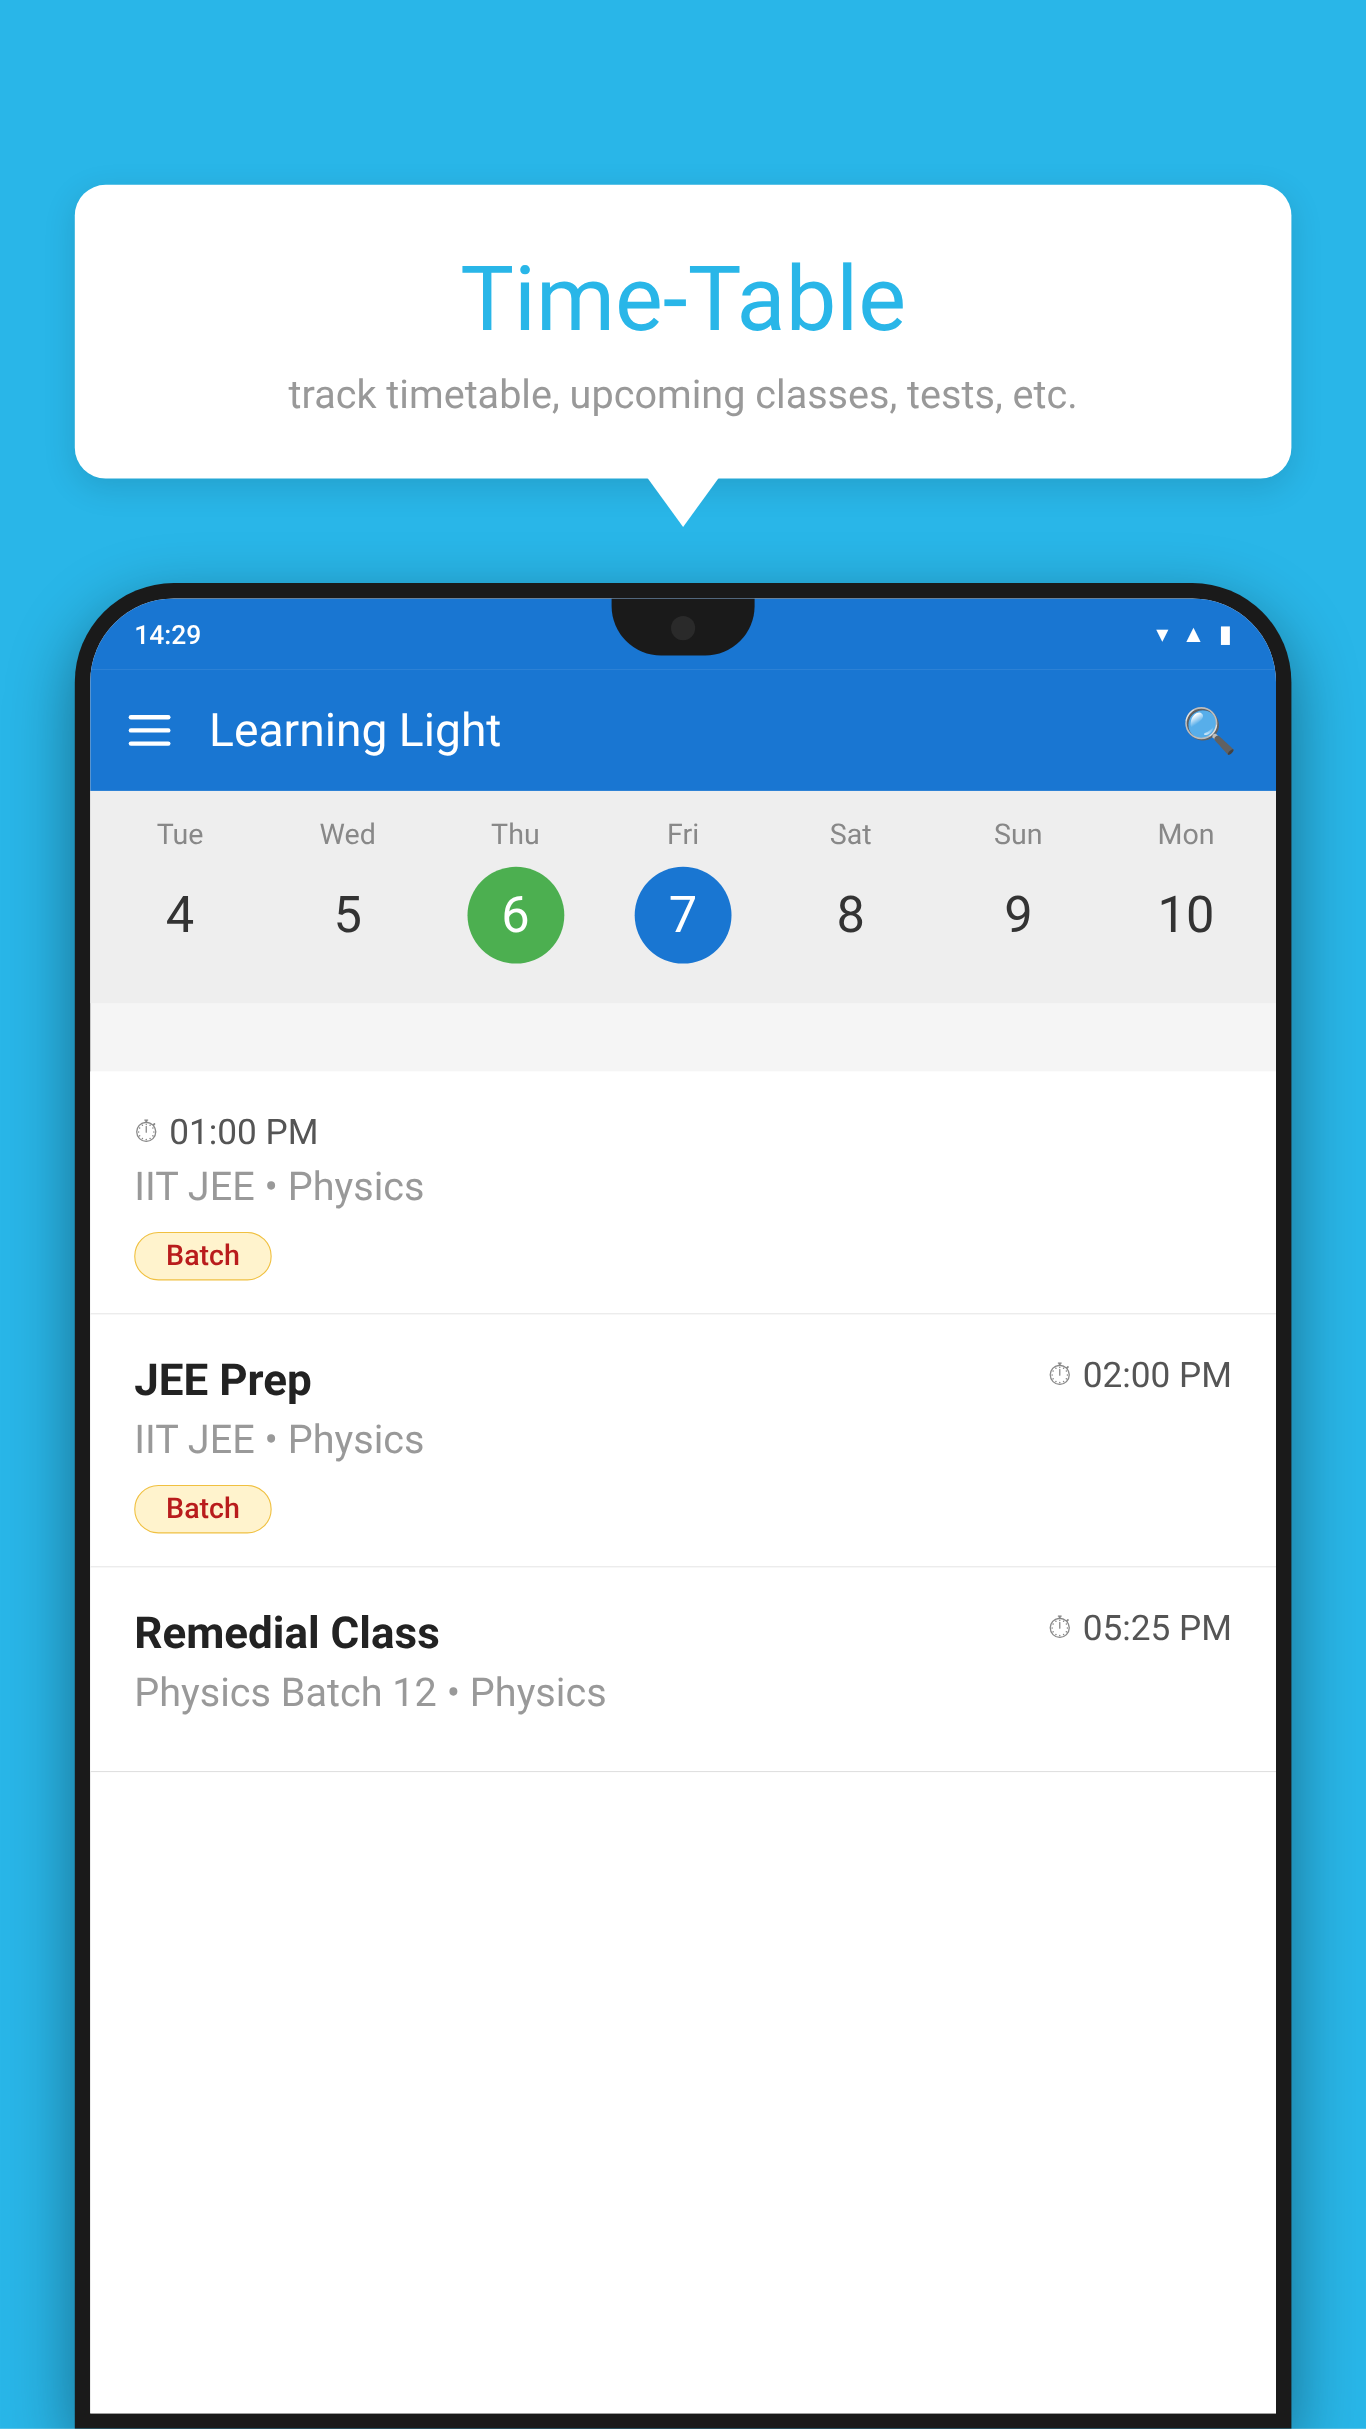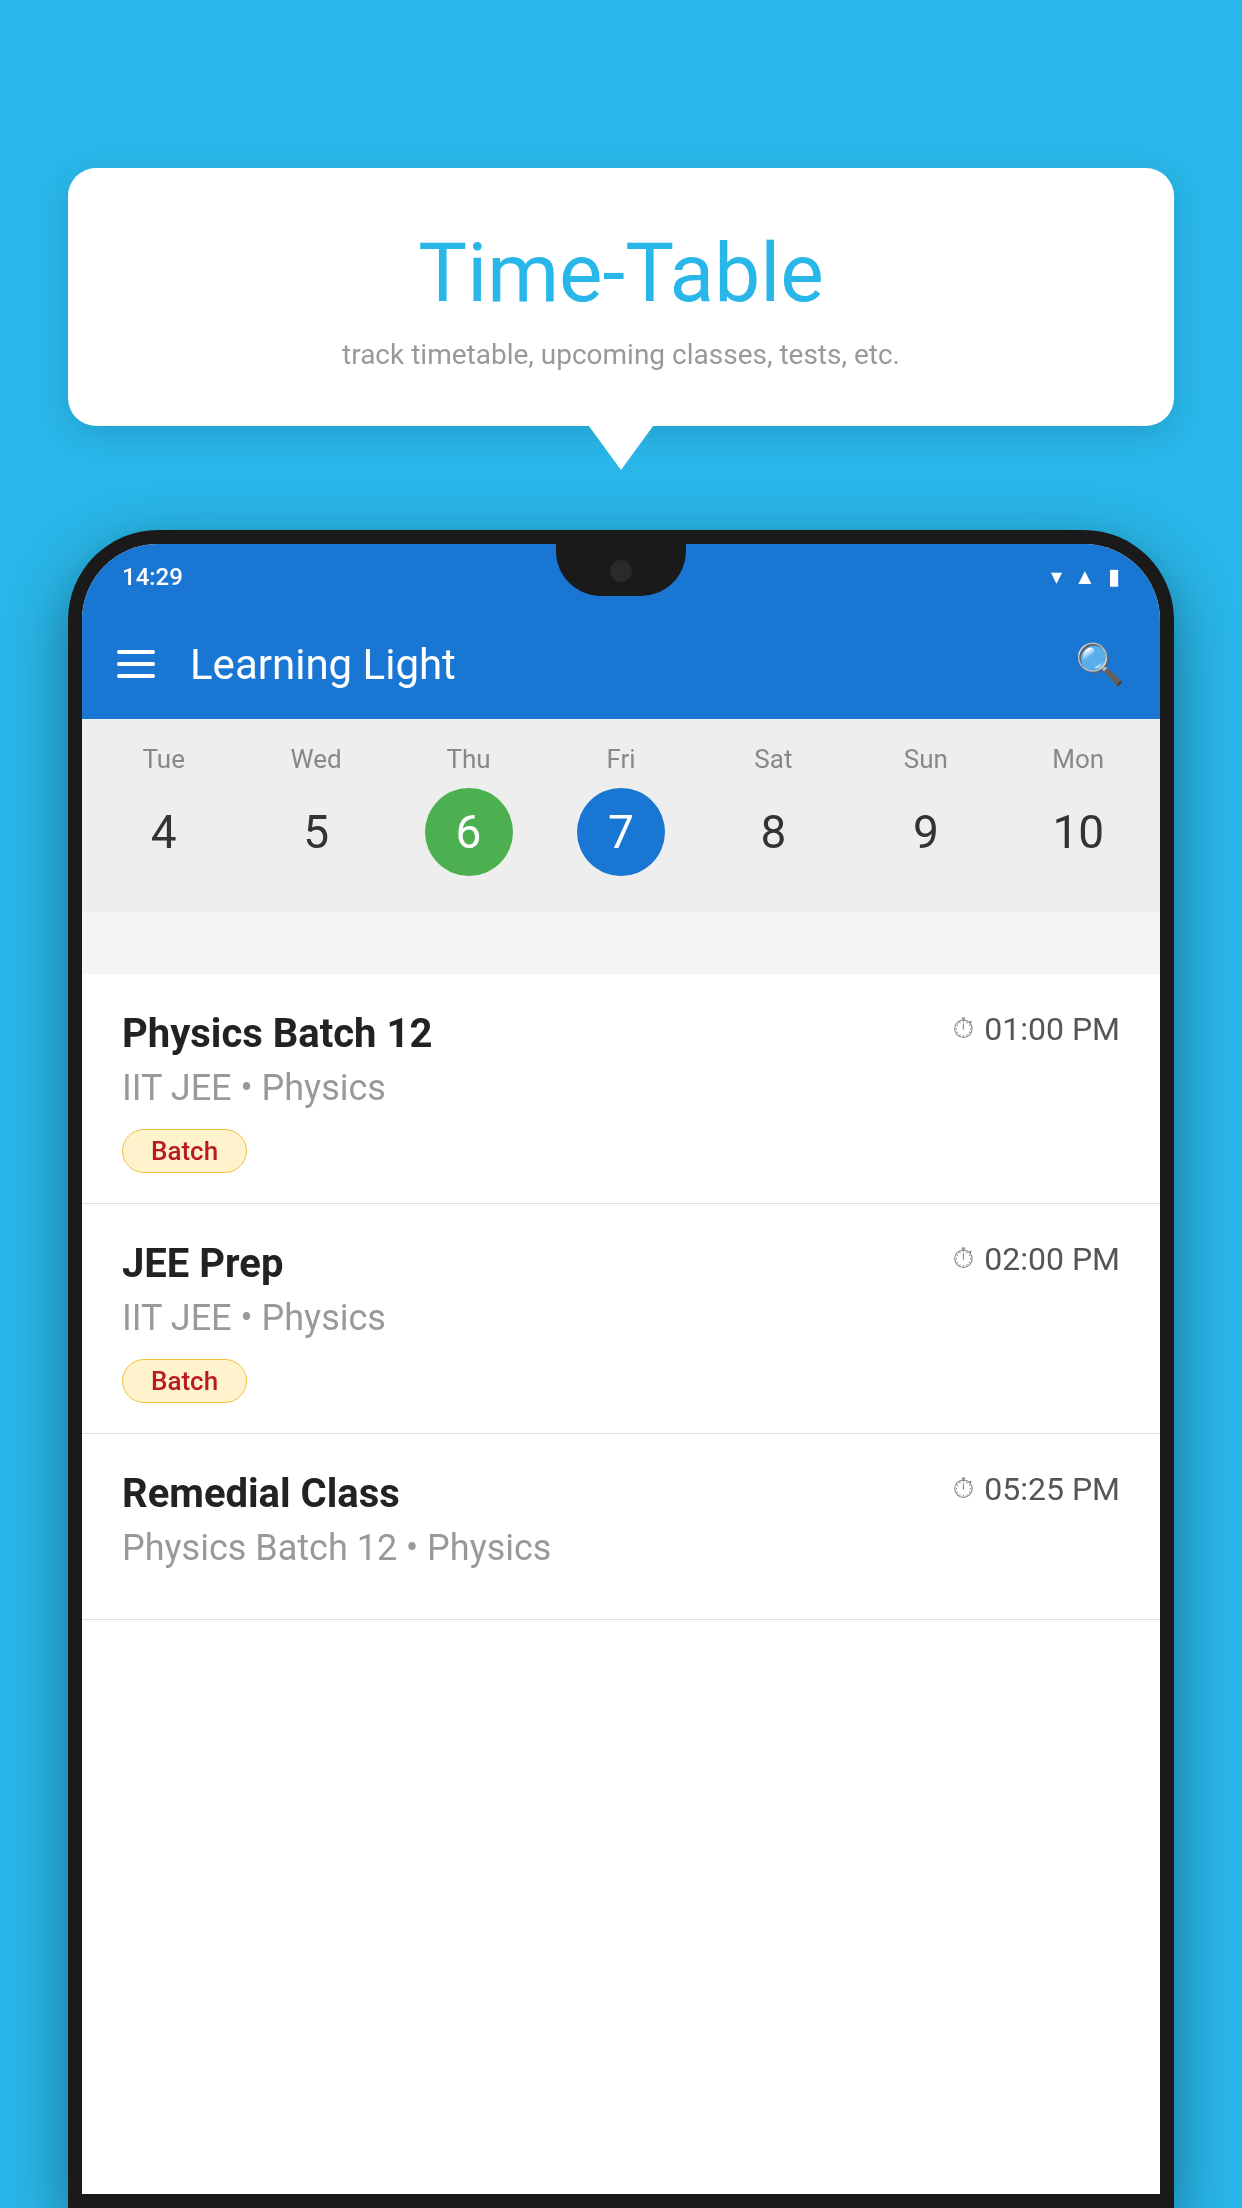--- a/index.html
+++ b/index.html
@@ -42,21 +42,21 @@
 
     .tooltip-title {
       font-size: 82px;
       font-weight: 400;
       color: #29B6E8;
       line-height: 1.1;
       margin-bottom: 20px;
     }
 
     .tooltip-subtitle {
-      font-size: 28px;
+      font-size: 36px;
       color: #999;
       font-weight: 400;
     }
 
     
     .phone-frame {
       position: absolute;
       top: 530px;
       left: 68px;
       right: 68px;
@@ -355,21 +355,20 @@
           </div>
           <div class="day-col">
             <div class="day-label">Mon</div>
             <div class="day-num">10</div>
           </div>
         </div>
     </div>
 
     <div class="schedule-container" id="schedule-container">
     <div class="schedule-item"><div class="schedule-item-header">
-            <div class="schedule-item-title">Physics Batch 12</div>
             <div class="schedule-item-time">
               <span class="clock-icon">⏱</span>
               <span>01:00 PM</span>
             </div>
           </div><div class="schedule-item-subtitle">IIT JEE • Physics</div><span class="batch-badge">Batch</span></div>
         <div class="schedule-item"><div class="schedule-item-header">
             <div class="schedule-item-title">JEE Prep</div>
             <div class="schedule-item-time">
               <span class="clock-icon">⏱</span>
               <span>02:00 PM</span>

